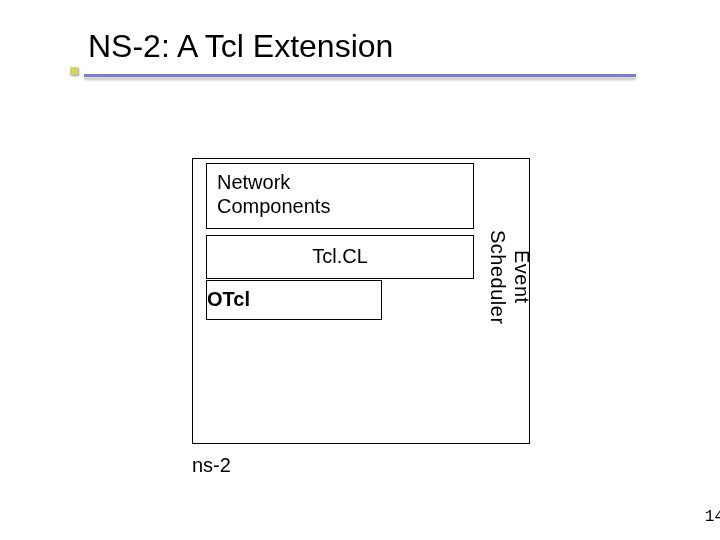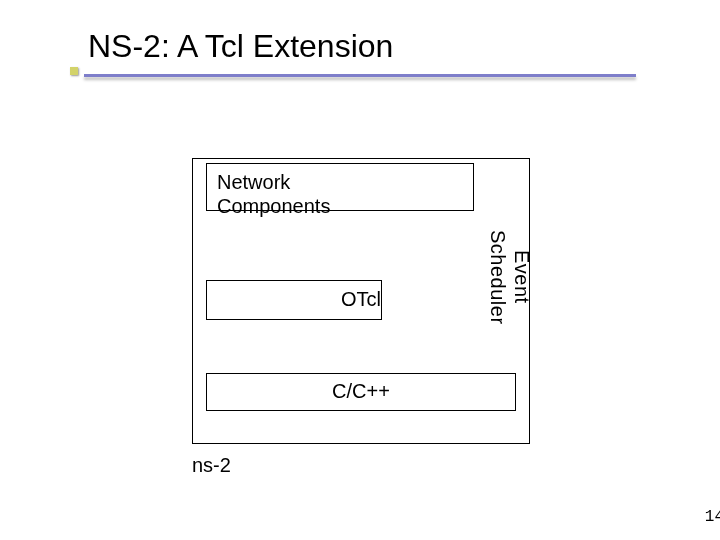--- a/index.html
+++ b/index.html
@@ -62,23 +62,23 @@
   }
   .box {
     position: absolute;
     background: #fff;
     border: 1px solid #000;
     box-sizing: border-box;
     font-size: 20px;
     line-height: 1.2;
   }
   .outer-box { left: 0; top: 0; width: 338px; height: 286px; }
-  .net-box  { left: 14px;  top: 5px;  width: 268px; height: 48px; padding: 6px 10px; }
+  .net-box  { left: 14px;  top: 5px;  width: 268px; height: 66px; padding: 6px 10px; }
   .tclcl-box{ left: 14px;  top: 77px; width: 268px; height: 44px; text-align: center; padding-top: 8px; }
-  .otcl-box { left: 14px;  top: 122px;width: 176px; height: 40px; text-align: right; padding-top: 6px; }
+  .otcl-box { left: 14px;  top: 122px;width: 176px; height: 40px; text-align: left; padding-top: 6px; font-weight: bold; }
   .tcl-box  { left: 14px;  top: 163px;width: 92px;  height: 44px; padding: 8px 10px; }
   .cpp-box  { left: 14px;  top: 215px;width: 310px; height: 38px; text-align: center; padding-top: 5px; }
   .sched-box{
     left: 290px; top: 70px; width: 34px; height: 144px;
     border: none;
     text-align: center;
     padding-top: 2px;
   }
   .sched-text {
     writing-mode: vertical-rl;
@@ -115,32 +115,32 @@
   <div class="title-underline"></div>
 
   <div class="diagram">
     <div class="box outer-box"></div>
 
     <div class="box net-box">
       <span style="white-space:pre-line;">Network
 Components</span>
     </div>
 
+    <div class="box tclcl-box">
+      <span>Tcl.CL</span>
+    </div>
 
     <div class="box otcl-box">
       <span>OTcl</span>
     </div>
 
 
     <div class="box sched-box">
       <span class="sched-text" style="white-space:pre-line;">Event
 Scheduler</span>
     </div>
 
-    <div class="box cpp-box">
-      <span>C/C++</span>
-    </div>
   </div>
 
   <div class="caption">ns-2</div>
 
   <div class="pagenum">14</div>
 </div>
 
 </body></html>

